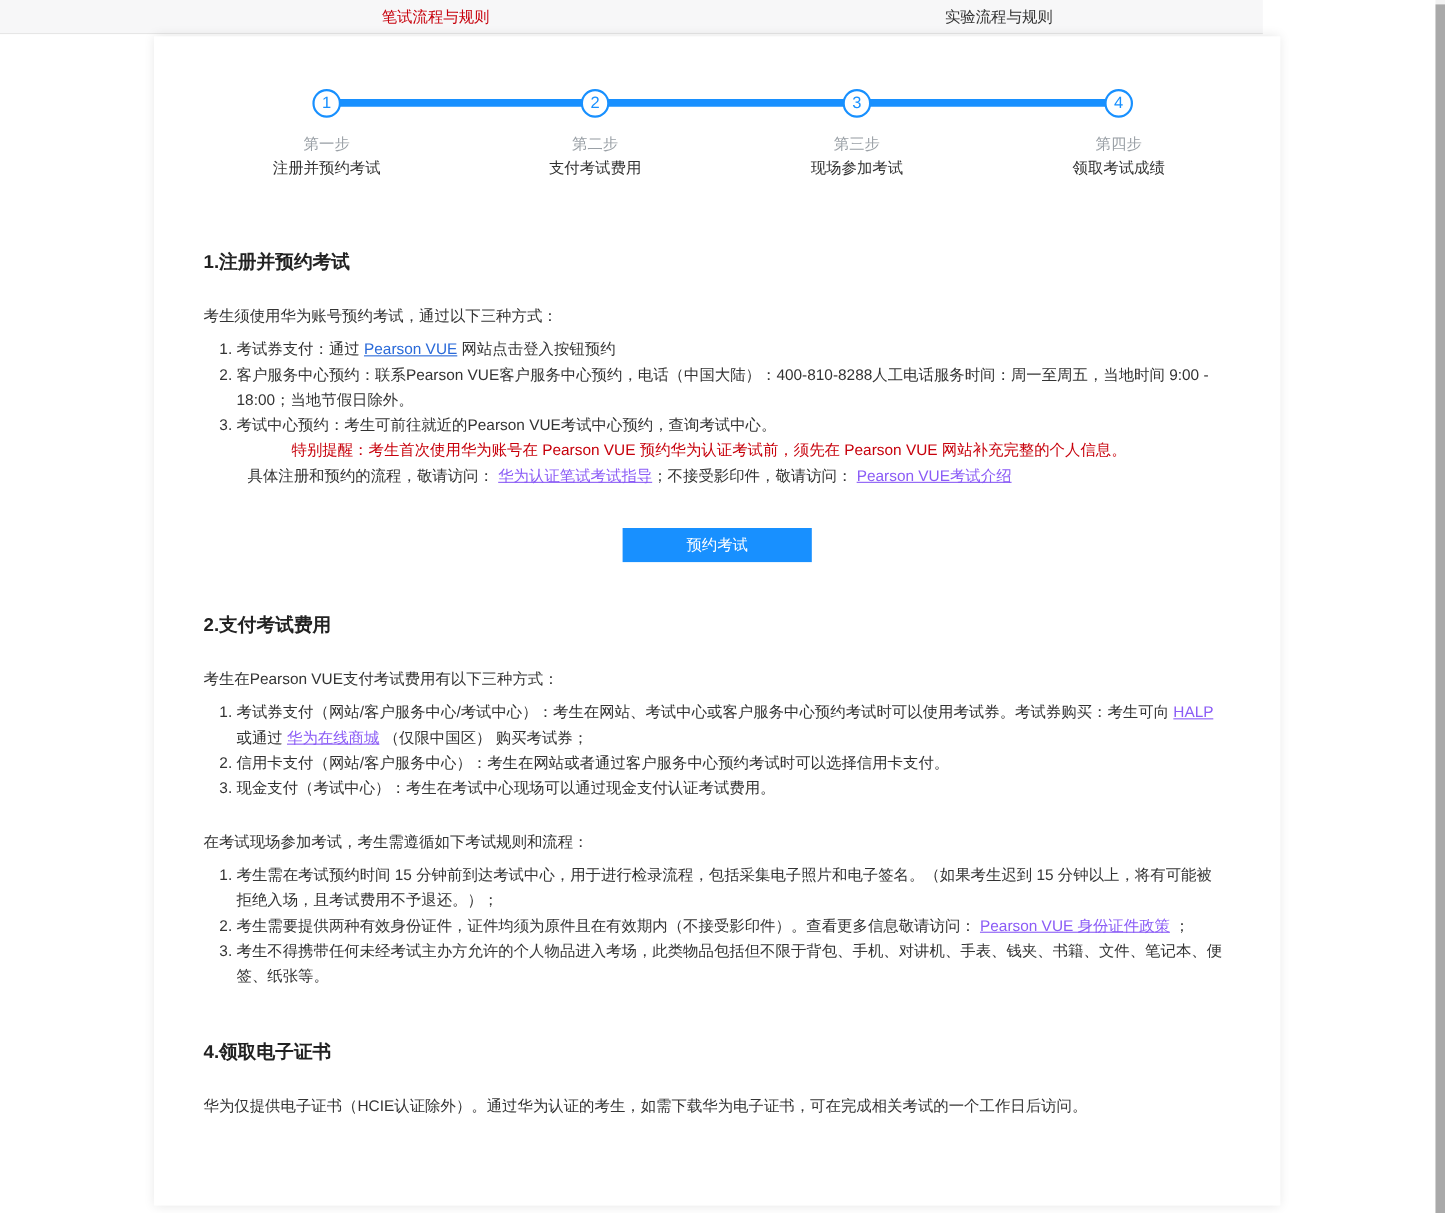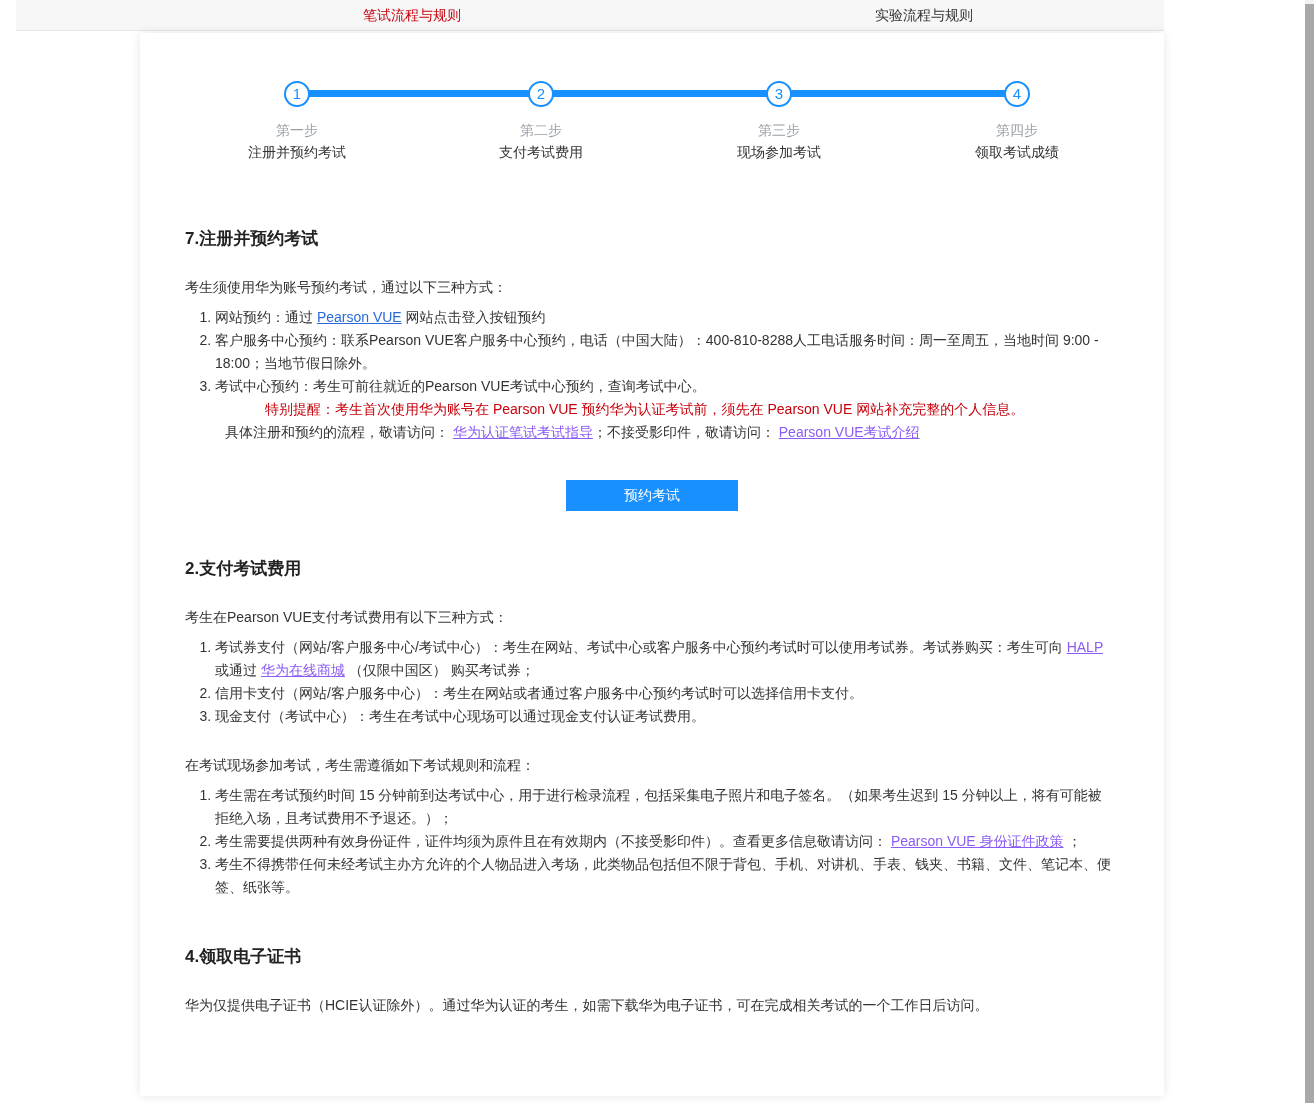--- a/index.html
+++ b/index.html
@@ -6,21 +6,21 @@
   html,body { margin:0; padding:0; }
   body {
     width:1314px; height:1103px; position:relative; overflow:hidden;
     background:#ffffff;
     font-family:"Liberation Sans","DejaVu Sans",sans-serif;
     color:#333333; font-size:14px;
   }
 
   
   .topbar {
-    position:absolute; top:0; left:16px; width:1148px; height:31px;
+    position:absolute; top:0; left:0; width:1148px; height:31px;
     background:#f7f7f8; border-bottom:1px solid #e6e6e6;
   }
   .topbar-inner {
     position:absolute; left:140px; width:1024px; height:31px;
     display:flex;
   }
   .tab {
     flex:1; display:flex; align-items:center; justify-content:center;
     font-size:14px; color:#333; cursor:pointer;
   }
@@ -118,24 +118,24 @@
     </div>
     <div class="step">
       <div class="step-circle">4</div>
       <div class="step-label">第四步</div>
       <div class="step-name">领取考试成绩</div>
     </div>
   </div>
 
   <div class="content">
 
-    <h2 class="section-title first">7.注册并预约考试</h2>
+    <h2 class="section-title first">1.注册并预约考试</h2>
     <p class="intro">考生须使用华为账号预约考试，通过以下三种方式：</p>
     <ol class="rules">
-        <li><span>网站预约：通过 </span><a href="#" class="link-blue">Pearson VUE</a><span> 网站点击登入按钮预约</span></li>
+        <li><span>考试券支付：通过 </span><a href="#" class="link-blue">Pearson VUE</a><span> 网站点击登入按钮预约</span></li>
         <li><span>客户服务中心预约：联系Pearson VUE客户服务中心预约，电话（中国大陆）：400-810-8288人工电话服务时间：周一至周五，当地时间 9:00 - 18:00；当地节假日除外。</span></li>
         <li><span>考试中心预约：考生可前往就近的Pearson VUE考试中心预约，查询考试中心。</span></li>
       </ol>
     <div class="notes">
       <div><span class="red">特别提醒：考生首次使用华为账号在 Pearson VUE 预约华为认证考试前，须先在 Pearson VUE 网站补充完整的个人信息。</span></div>
       <div><span>具体注册和预约的流程，敬请访问： </span><a href="#" class="link-red">华为认证笔试考试指导</a><span>；不接受影印件，敬请访问： </span><a href="#" class="link-red">Pearson VUE考试介绍</a></div>
     </div>
     <button class="btn btn-book">预约考试</button>
 
     <h2 class="section-title">2.支付考试费用</h2>

